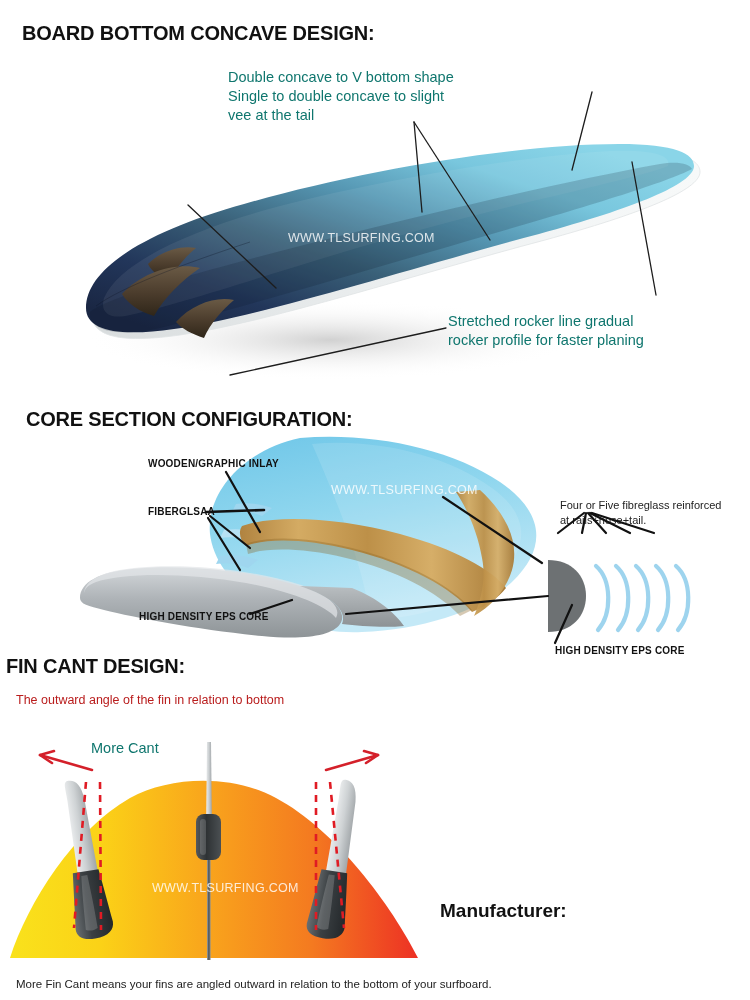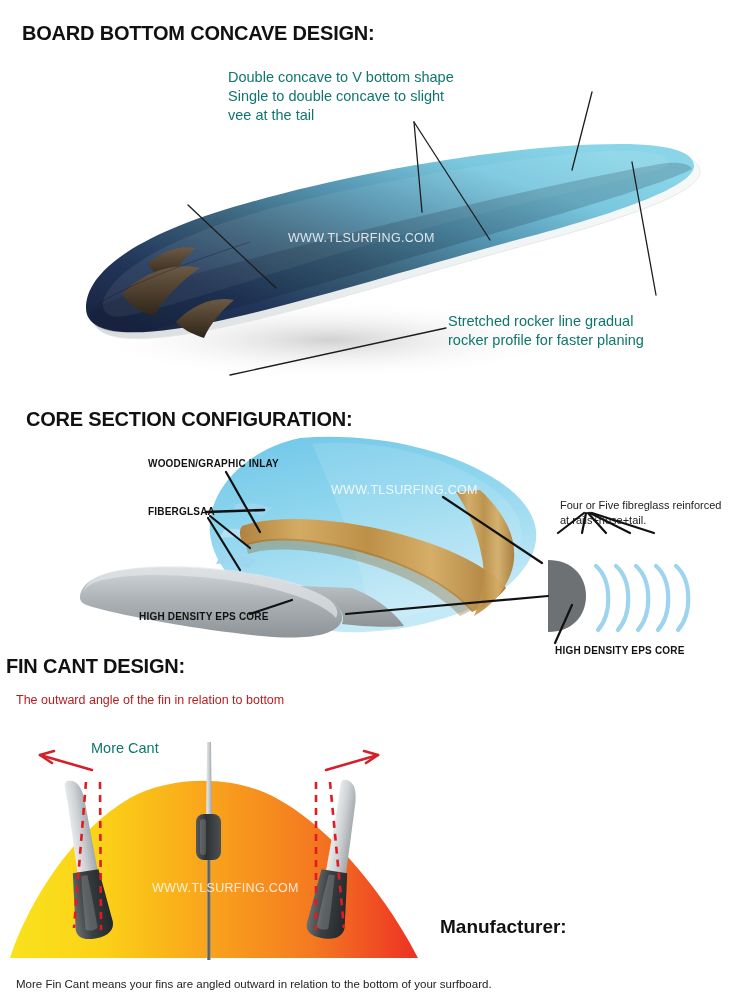--- a/index.html
+++ b/index.html
@@ -347,17 +347,17 @@
 
       <g stroke="#d4202a" stroke-width="2.6" fill="none" stroke-linecap="round">
         <line x1="326" y1="50" x2="378" y2="35"></line>
         <path d="M 378,35 L 364,31 M 378,35 L 366,43" stroke-linejoin="round"></path>
       </g>
     </svg>
   </div>
 
   <div class="wm" style="left:152px; top:881px;">WWW.TLSURFING.COM</div>
 
-  <div class="abs manu" style="left:440px; top:900px;margin-top:16px;">Manufacturer:</div>
+  <div class="abs manu" style="left:440px; top:900px;">Manufacturer:</div>
 
   <div class="abs footcap" style="left:16px; top:978px;">More Fin Cant means your fins are angled outward in relation to the bottom of your surfboard.</div>
 
 </div>
 
 </body></html>

